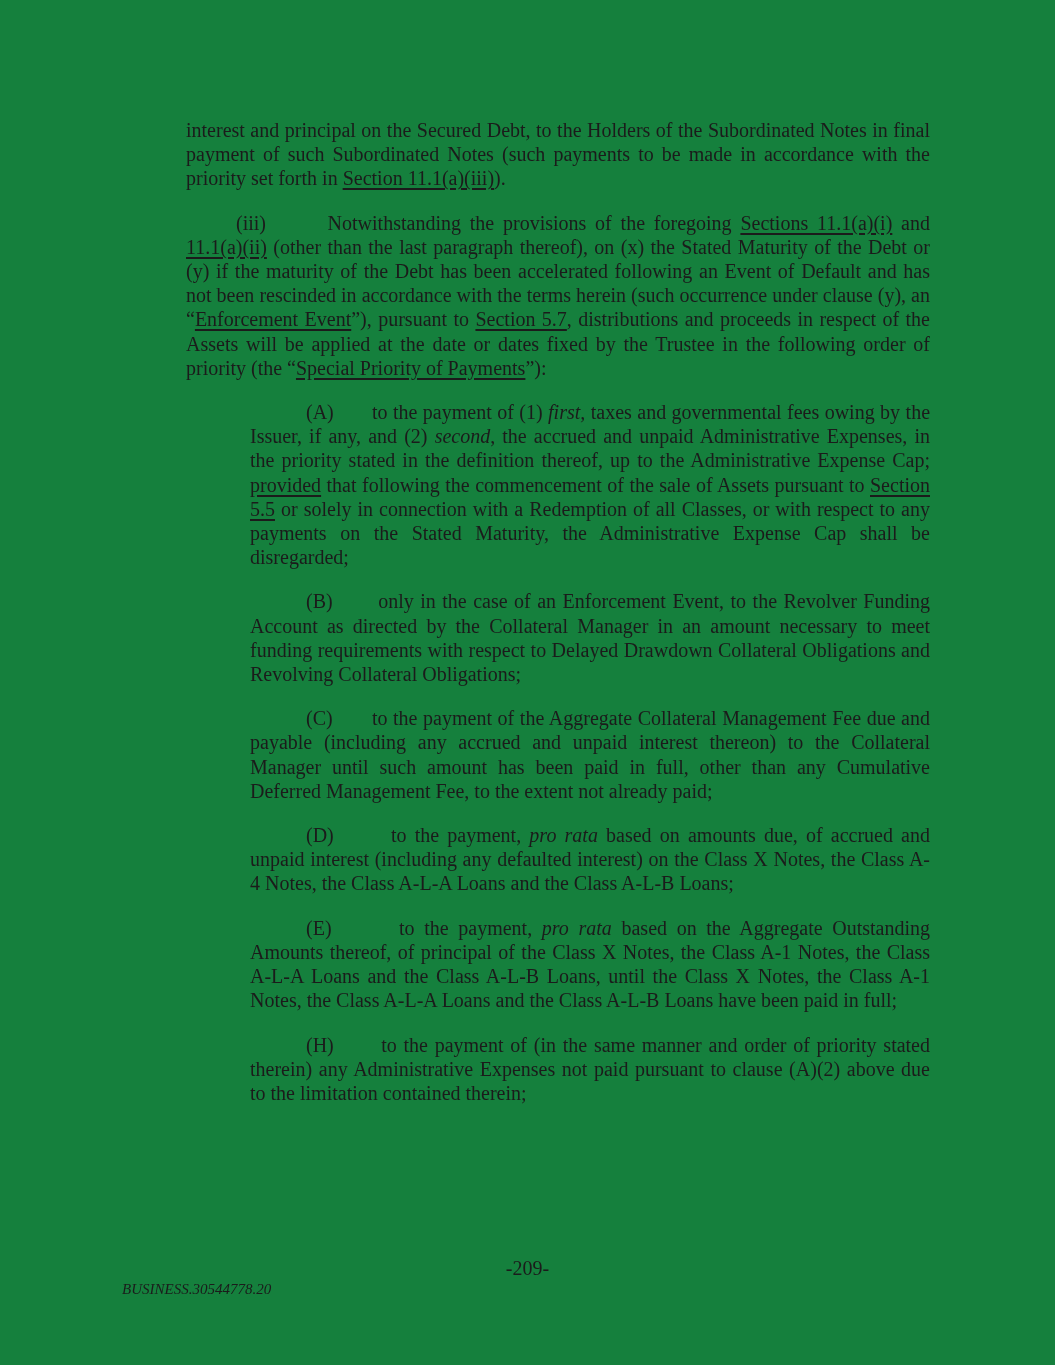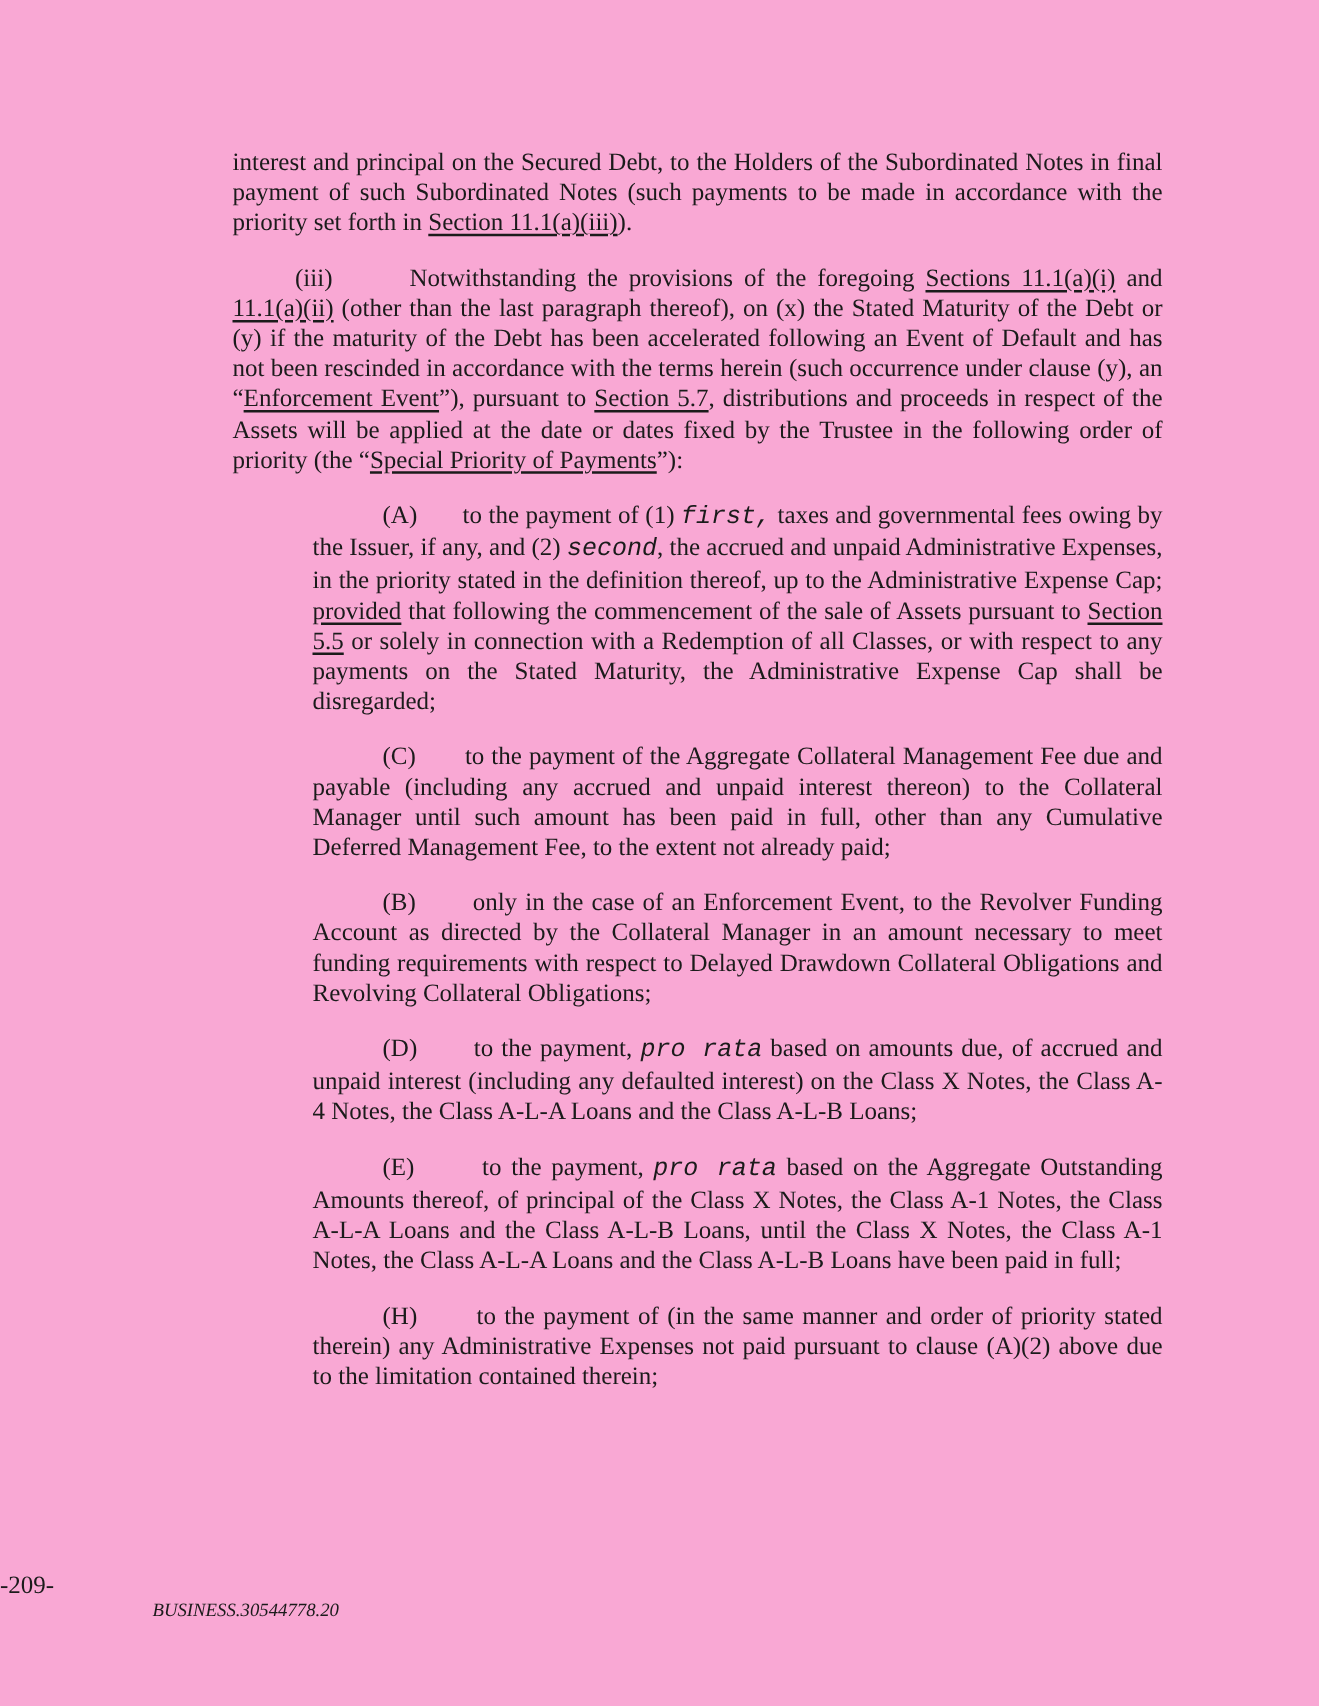--- a/index.html
+++ b/index.html
@@ -5,21 +5,21 @@
   html, body {
     margin: 0;
     padding: 0;
     background: #e8e8e8;
   }
   .page {
     position: relative;
     width: 1055px;
     height: 1365px;
     margin: 0 auto;
-    background: #f9a8d4;
+    background: #15803d;
     color: #1b1b1b;
     font-family: "Liberation Serif", serif;
     overflow: hidden;
   }
   .content {
     position: absolute;
     left: 186px;
     top: 118px;
     width: 744px;
     font-size: 20px;
@@ -34,47 +34,48 @@
   p.para.indent { text-indent: 50px; }
   p.para.sub {
     margin-left: 64px;
     width: 680px;
     text-indent: 56px;
   }
   .u {
     text-decoration: underline;
     text-underline-offset: 3px;
   }
-  .i { font-style: italic; font-family: Liberation Mono, monospace; }
+  .i { font-style: italic; }
   .page-number {
     position: absolute;
     top: 1256px;
     left: 0;
     width: 1055px;
+    text-align: center;
     font-size: 20px;
     line-height: 24px;
   }
   .doc-id {
     position: absolute;
     top: 1280px;
     left: 122px;
     font-size: 15px;
     line-height: 18px;
     font-style: italic;
   }
 </style>
 </head>
 <body>
 
 <div class="page">
   <div class="content">
       <p class="para flush"><span>interest and principal on the Secured Debt, to the Holders of the Subordinated Notes in final payment of such Subordinated Notes (such payments to be made in accordance with the priority set forth in </span><span class="u">Section 11.1(a)(iii)</span><span>).</span></p>
       <p class="para indent"><span>(iii)&nbsp;&nbsp;&nbsp;&nbsp;&nbsp;&nbsp;&nbsp;Notwithstanding the provisions of the foregoing </span><span class="u">Sections 11.1(a)(i)</span><span> and </span><span class="u">11.1(a)(ii)</span><span> (other than the last paragraph thereof), on (x) the Stated Maturity of the Debt or (y) if the maturity of the Debt has been accelerated following an Event of Default and has not been rescinded in accordance with the terms herein (such occurrence under clause (y), an “</span><span class="u">Enforcement Event</span><span>”), pursuant to </span><span class="u">Section 5.7</span><span>, distributions and proceeds in respect of the Assets will be applied at the date or dates fixed by the Trustee in the following order of priority (the “</span><span class="u">Special Priority of Payments</span><span>”):</span></p>
       <p class="para sub"><span>(A)&nbsp;&nbsp;&nbsp;&nbsp;&nbsp;&nbsp;&nbsp;to the payment of (1) </span><span class="i">first,</span><span> taxes and governmental fees owing by the Issuer, if any, and (2) </span><span class="i">second</span><span>, the accrued and unpaid Administrative Expenses, in the priority stated in the definition thereof, up to the Administrative Expense Cap; </span><span class="u">provided</span><span> that following the commencement of the sale of Assets pursuant to </span><span class="u">Section 5.5</span><span> or solely in connection with a Redemption of all Classes, or with respect to any payments on the Stated Maturity, the Administrative Expense Cap shall be disregarded;</span></p>
+      <p class="para sub"><span>(B)&nbsp;&nbsp;&nbsp;&nbsp;&nbsp;&nbsp;&nbsp;only in the case of an Enforcement Event, to the Revolver Funding Account as directed by the Collateral Manager in an amount necessary to meet funding requirements with respect to Delayed Drawdown Collateral Obligations and Revolving Collateral Obligations;</span></p>
       <p class="para sub"><span>(C)&nbsp;&nbsp;&nbsp;&nbsp;&nbsp;&nbsp;&nbsp;to the payment of the Aggregate Collateral Management Fee due and payable (including any accrued and unpaid interest thereon) to the Collateral Manager until such amount has been paid in full, other than any Cumulative Deferred Management Fee, to the extent not already paid;</span></p>
-      <p class="para sub"><span>(B)&nbsp;&nbsp;&nbsp;&nbsp;&nbsp;&nbsp;&nbsp;only in the case of an Enforcement Event, to the Revolver Funding Account as directed by the Collateral Manager in an amount necessary to meet funding requirements with respect to Delayed Drawdown Collateral Obligations and Revolving Collateral Obligations;</span></p>
       <p class="para sub"><span>(D)&nbsp;&nbsp;&nbsp;&nbsp;&nbsp;&nbsp;&nbsp;to the payment, </span><span class="i">pro rata</span><span> based on amounts due, of accrued and unpaid interest (including any defaulted interest) on the Class X Notes, the Class A-4 Notes, the Class A-L-A Loans and the Class A-L-B Loans;</span></p>
       <p class="para sub"><span>(E)&nbsp;&nbsp;&nbsp;&nbsp;&nbsp;&nbsp;&nbsp;to the payment, </span><span class="i">pro rata</span><span> based on the Aggregate Outstanding Amounts thereof, of principal of the Class X Notes, the Class A-1 Notes, the Class A-L-A Loans and the Class A-L-B Loans, until the Class X Notes, the Class A-1 Notes, the Class A-L-A Loans and the Class A-L-B Loans have been paid in full;</span></p>
       <p class="para sub"><span>(H)&nbsp;&nbsp;&nbsp;&nbsp;&nbsp;&nbsp;&nbsp;to the payment of (in the same manner and order of priority stated therein) any Administrative Expenses not paid pursuant to clause (A)(2) above due to the limitation contained therein;</span></p>
     </div>
   <div class="page-number">-209-</div>
   <div class="doc-id">BUSINESS.30544778.20</div>
 </div>
 
 </body></html>

